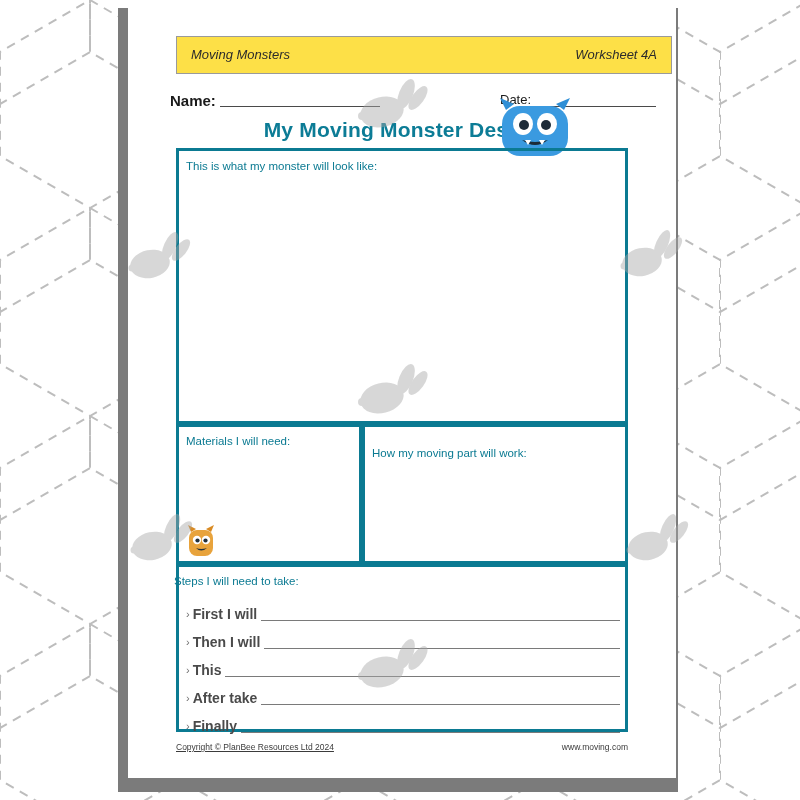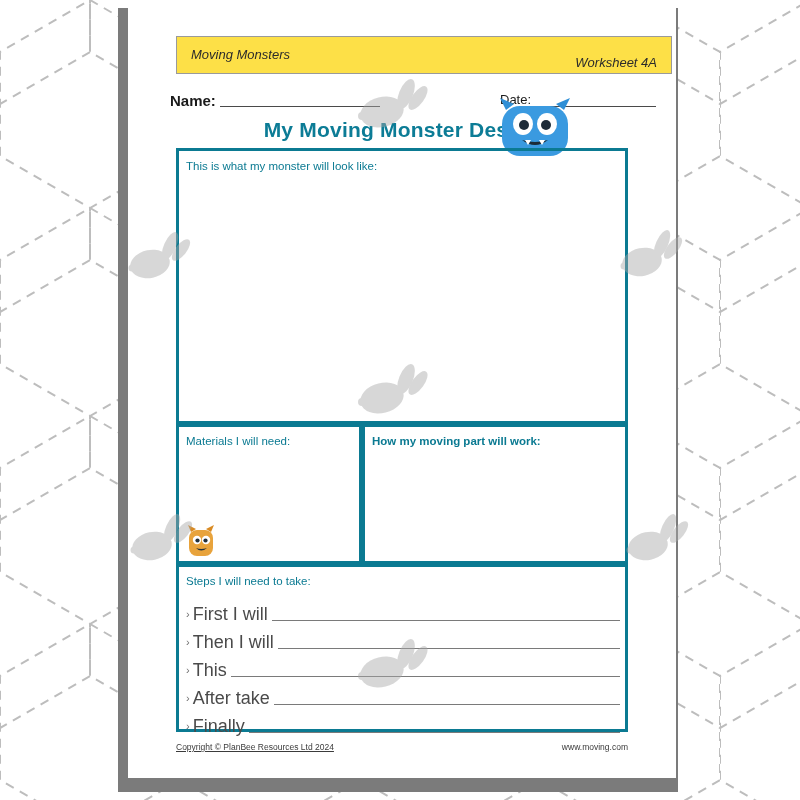--- a/index.html
+++ b/index.html
@@ -67,21 +67,20 @@
     top: 10px;
     font-size: 13px;
     color: #2b2b2b;
   }
   #header-band .hdr-right {
     position: absolute;
     right: 14px;
     top: 10px;
     font-size: 13px;
     color: #2b2b2b;
-    margin-top: 8px;
   }
 
   
   #name-label {
     position: absolute;
     left: 42px;
     top: 92px;
     font-size: 15px;
     font-weight: bold;
     color: #1a1a1a;
@@ -161,29 +160,29 @@
     height: 140px;
   }
   #label-materials { left: 58px; top: 435px; }
 
   #box-howwork {
     left: 234px;
     top: 424px;
     width: 266px;
     height: 140px;
   }
-  #label-howwork { left: 244px; top: 435px; font-weight: bold; }
+  #label-howwork { left: 244px; top: 447px; }
 
   #box-steps {
     left: 48px;
     top: 564px;
     width: 452px;
     height: 168px;
   }
-  #label-steps { left: 58px; top: 575px; text-align: right; }
+  #label-steps { left: 46px; top: 575px; text-align: right; }
 
   
   #monster-small {
     position: absolute;
     left: 58px;
     top: 524px;
     width: 30px;
     height: 34px;
   }
 
@@ -200,24 +199,25 @@
     display: flex;
     align-items: flex-end;
   }
   .step-bullet {
     font-size: 11px;
     color: #6f6f6f;
     margin-right: 3px;
     line-height: 20px;
   }
   .step-text {
-    font-size: 18px;
+    font-size: 14px;
     color: #4a4a4a;
     white-space: nowrap;
     line-height: 20px;
+    font-weight: bold;
   }
   .step-line {
     flex: 1;
     border-bottom: 1px solid #7a7a7a;
     margin-left: 4px;
     margin-bottom: 3px;
     height: 0;
   }
 
   

